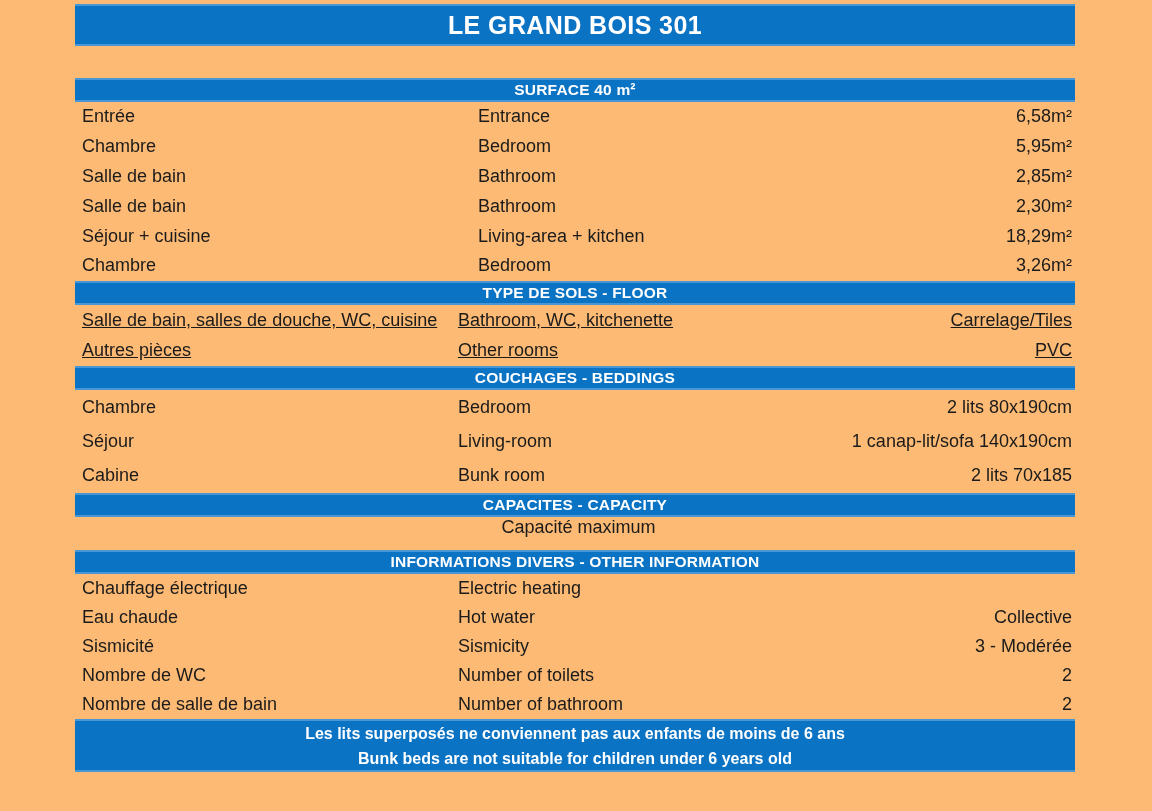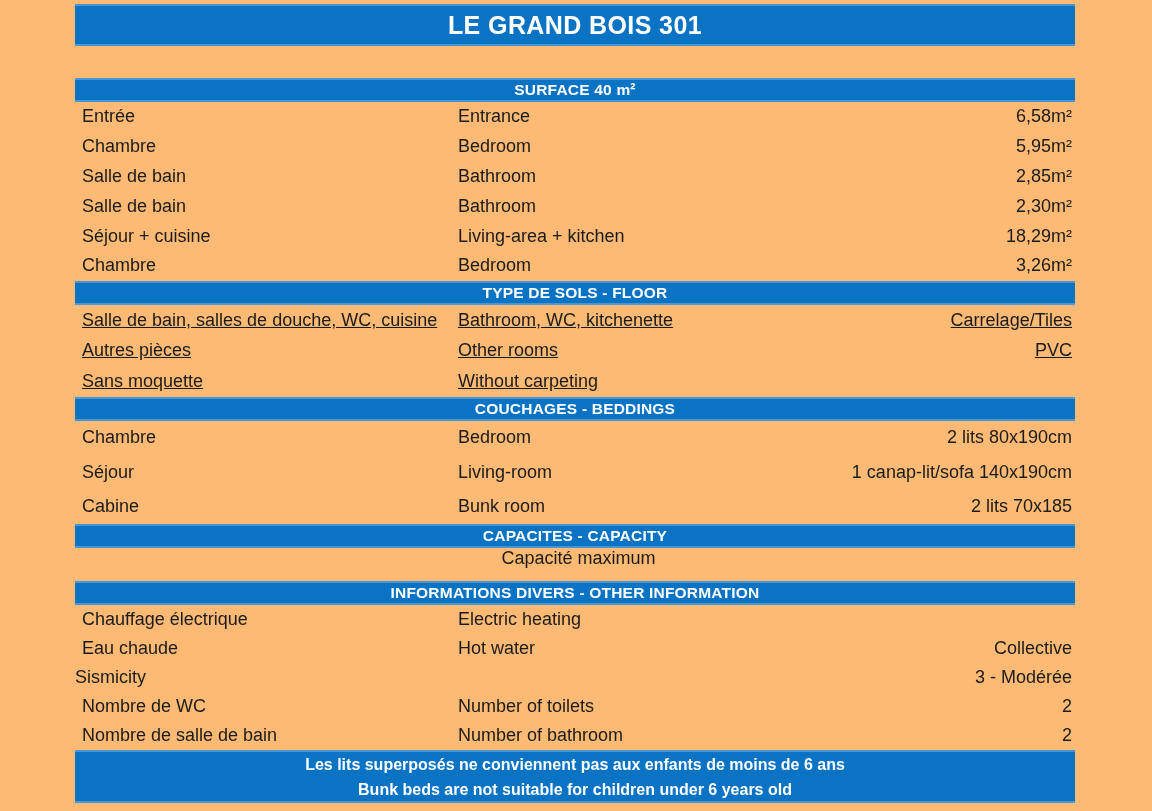--- a/index.html
+++ b/index.html
@@ -46,21 +46,21 @@
     letter-spacing: 0.2px;
     box-shadow: inset 0 2px 0 rgba(255,255,255,0.25), inset 0 -2px 0 rgba(255,255,255,0.25);
   }
   .row {
     display: flex;
     align-items: center;
     font-size: 18px;
     color: var(--row-text, #1b1b1b);
     white-space: nowrap;
   }
-  .section:nth-of-type(1) .row { height: 29.8px; }
+  .section:nth-of-type(1) .row { height: 29.8px; gap: 20px; }
   .section:nth-of-type(2) .row { height: 30.7px; text-decoration: underline; }
   .section:nth-of-type(3) .row { height: 34.3px; }
   .section:nth-of-type(4) .row { height: 33px; flex-direction: column; }
   .section:nth-of-type(5) .row { height: 29px; }
   .c1 {
     flex: 0 0 383px;
     box-sizing: border-box;
     padding-left: 7px;
     overflow: visible;
   }
@@ -143,25 +143,20 @@
     <span class="c2">Bathroom, WC, kitchenette</span>
     <span class="c3">Carrelage/Tiles</span>
   </div>
 
   <div class="row">
     <span class="c1">Autres pièces</span>
     <span class="c2">Other rooms</span>
     <span class="c3">PVC</span>
   </div>
 
-  <div class="row">
-    <span class="c1">Sans moquette</span>
-    <span class="c2">Without carpeting</span>
-    <span class="c3"></span>
-  </div>
 </div>
   </section>
 
   <section class="section">
     <div class="banner">COUCHAGES - BEDDINGS</div>
     <div class="rows">
   <div class="row">
     <span class="c1">Chambre</span>
     <span class="c2">Bedroom</span>
     <span class="c3">2 lits 80x190cm</span>
@@ -201,20 +196,21 @@
     <span class="c3"></span>
   </div>
 
   <div class="row">
     <span class="c1">Eau chaude</span>
     <span class="c2">Hot water</span>
     <span class="c3">Collective</span>
   </div>
 
   <div class="row">
+    <span class="c1">Sismicité</span>
     <span class="c2">Sismicity</span>
     <span class="c3">3 - Modérée</span>
   </div>
 
   <div class="row">
     <span class="c1">Nombre de WC</span>
     <span class="c2">Number of toilets</span>
     <span class="c3">2</span>
   </div>
 

